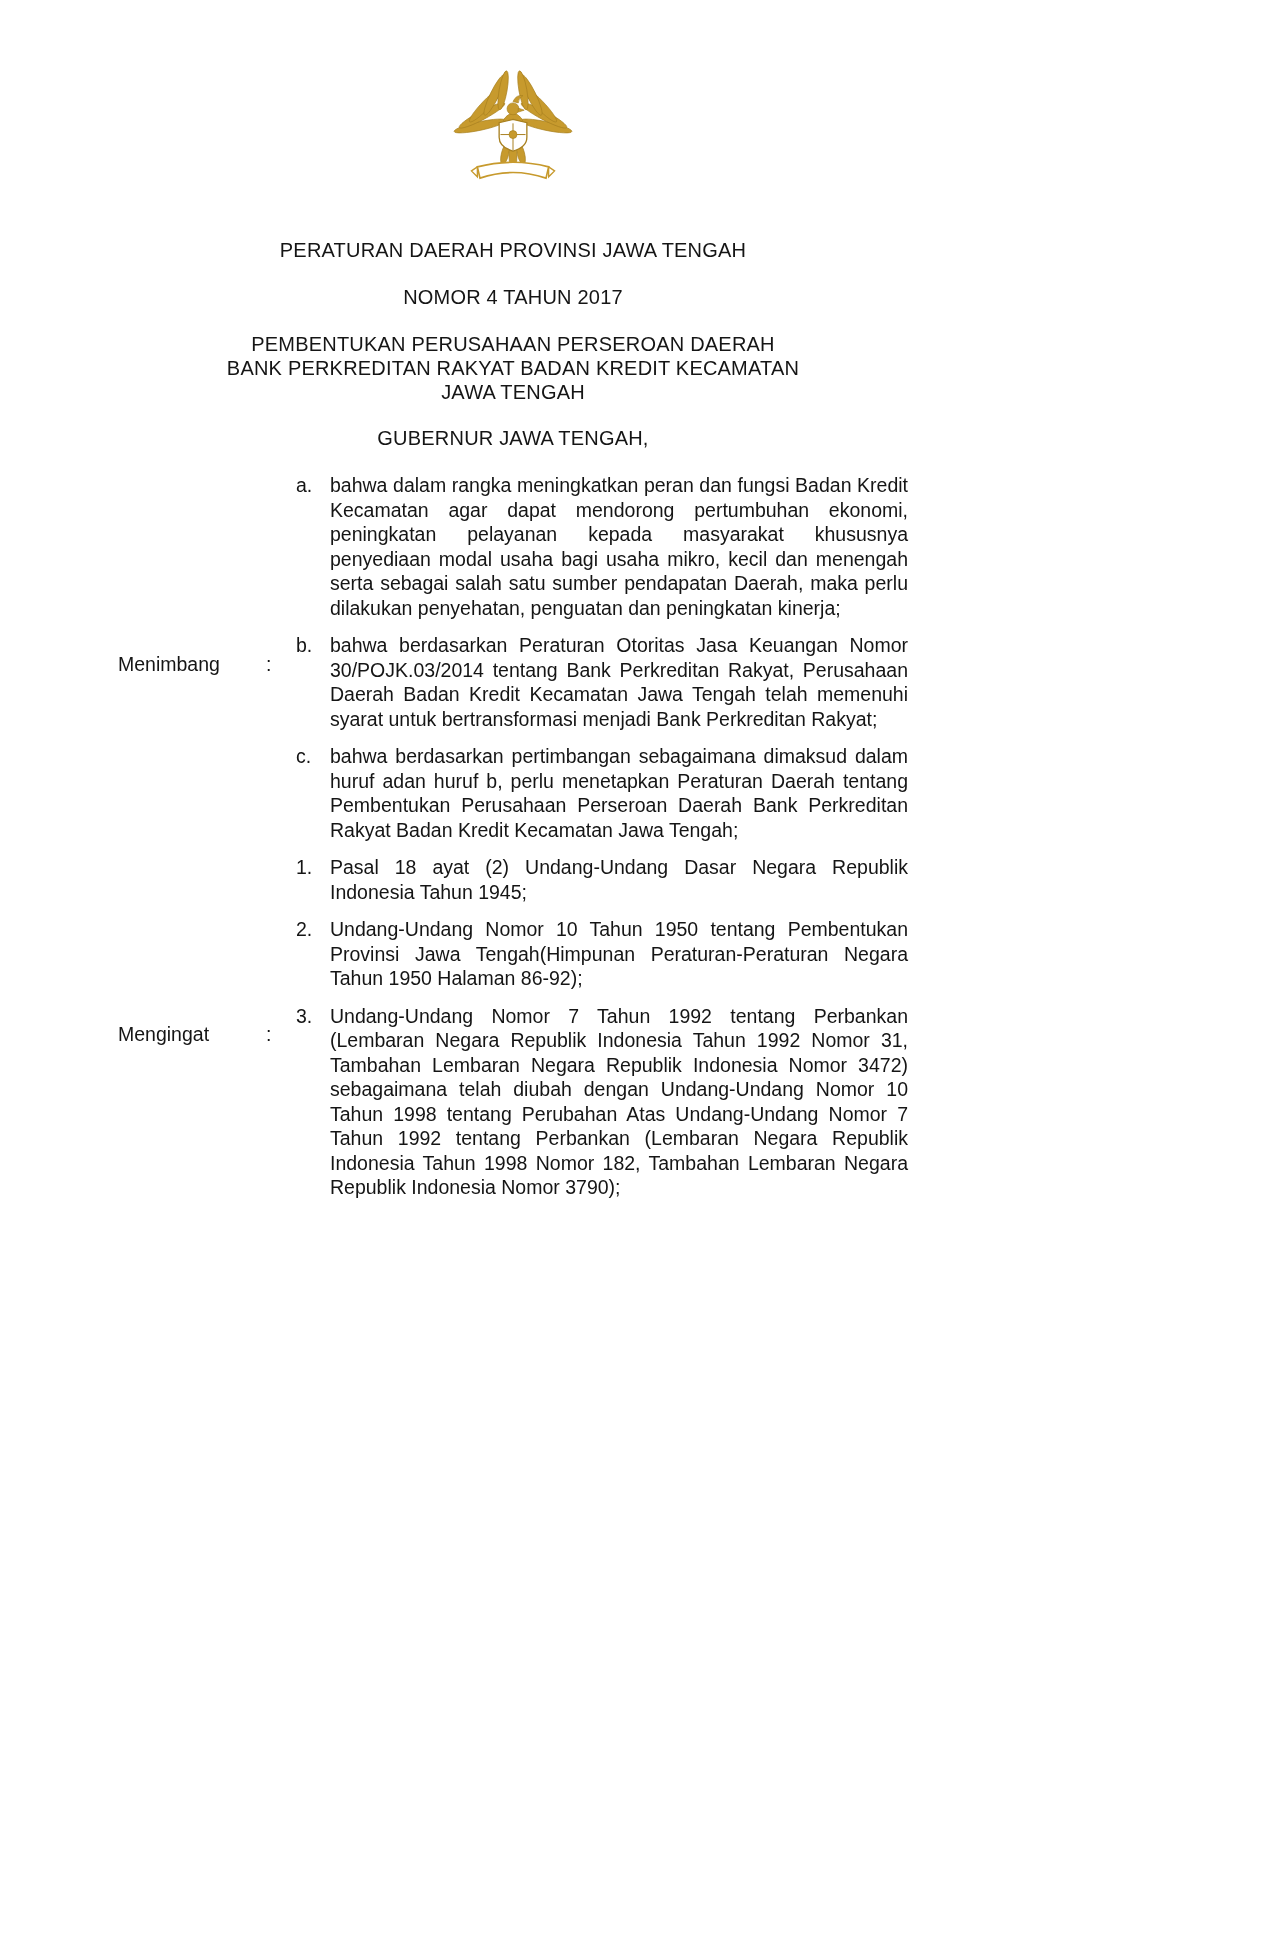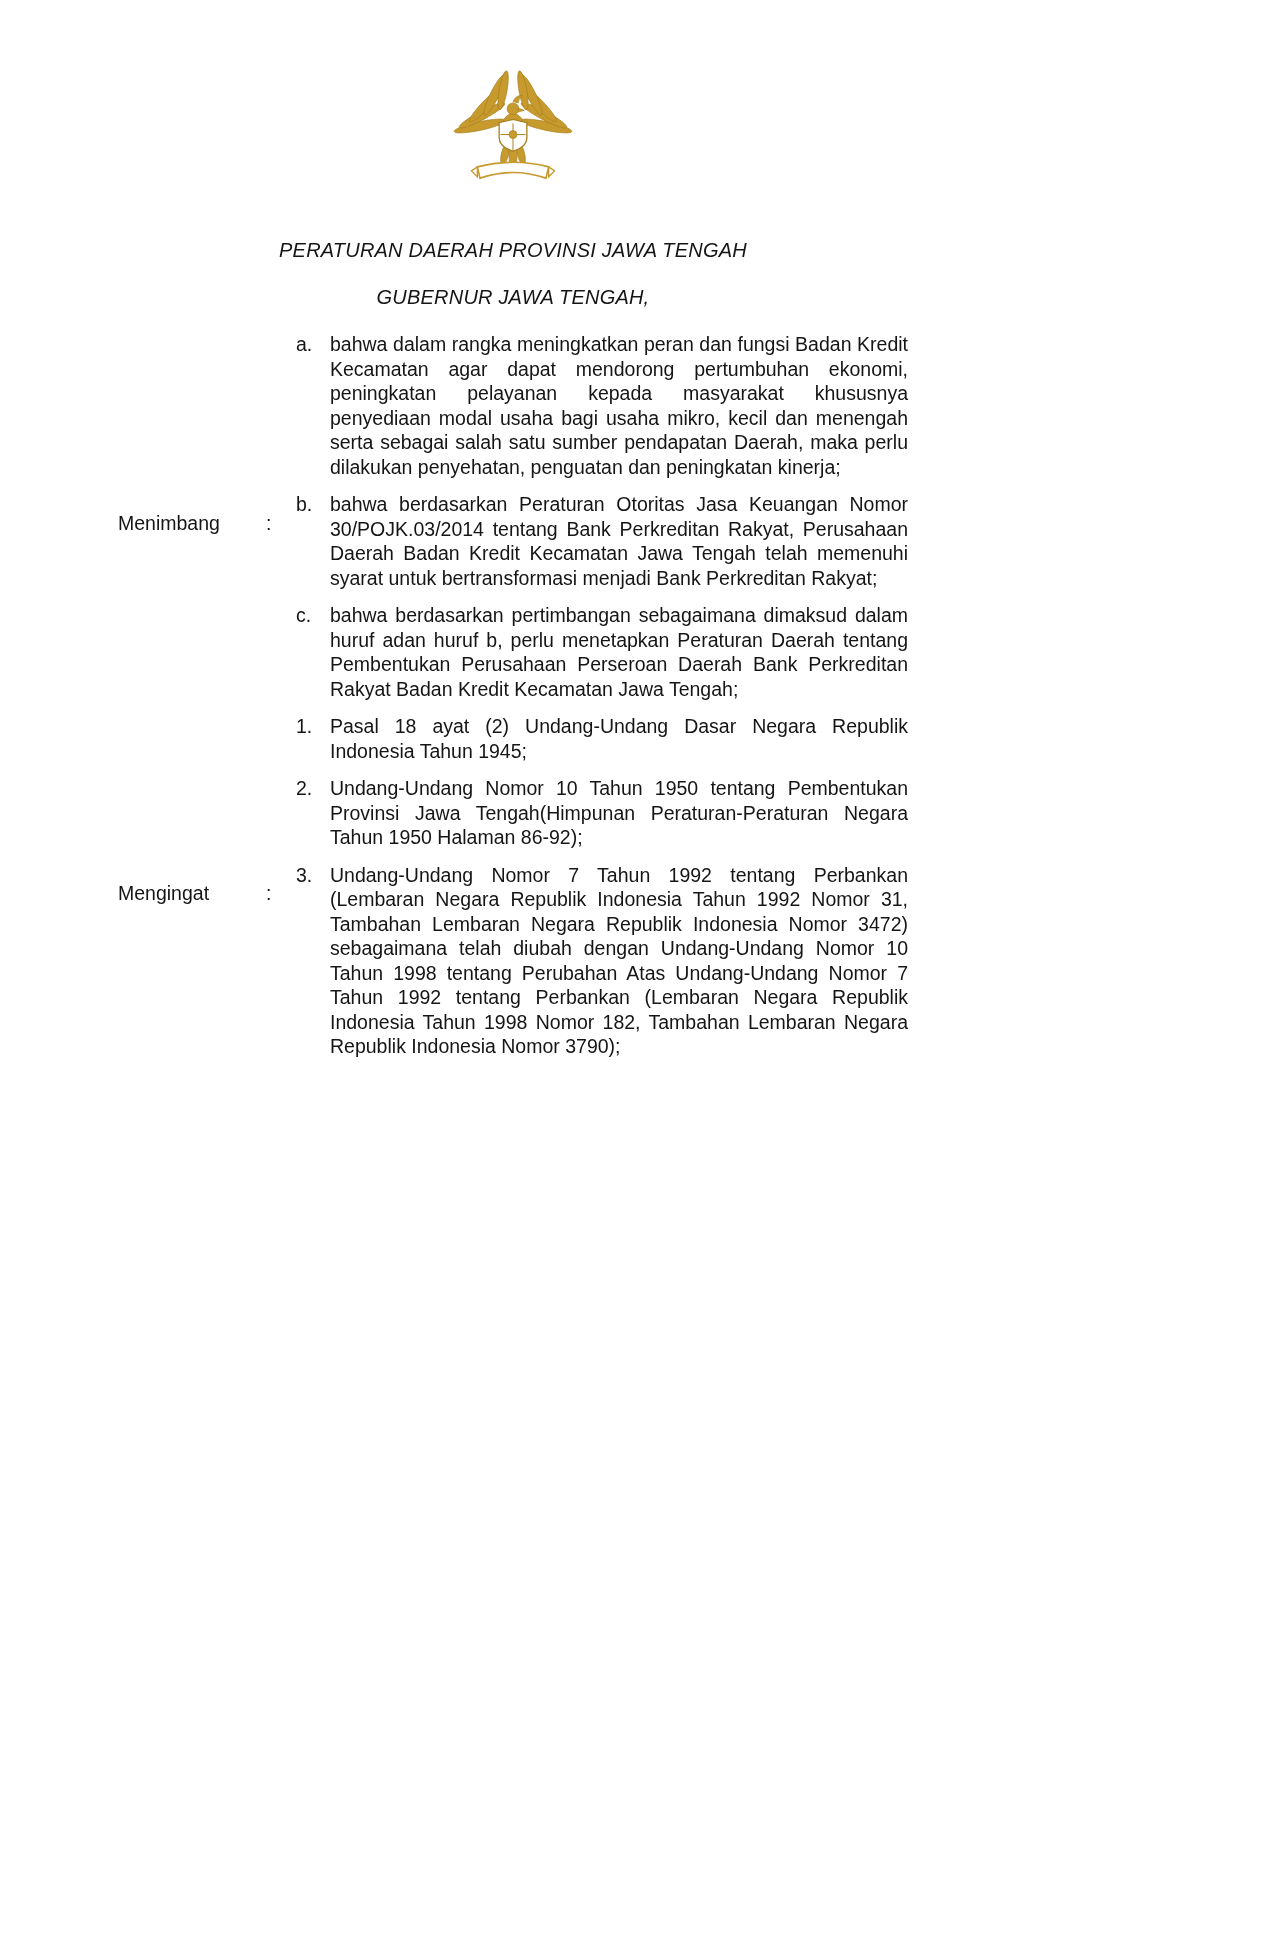--- a/index.html
+++ b/index.html
@@ -29,21 +29,20 @@
   .emblem-wrap {
     text-align: center;
     margin-bottom: 38px;
   }
   .h-line {
     text-align: center;
     font-size: 20px;
     line-height: 25px;
     margin: 16px 0 22px 0;
     letter-spacing: 0.2px;
-    font-style: italic;
   }
   .subject {
     text-align: center;
     font-size: 20px;
     line-height: 24px;
     margin: 0 0 22px 0;
     letter-spacing: 0.2px;
   }
   .subject-line { display: block; }
   .clause {
@@ -121,21 +120,27 @@
 
         <g>
           <path d="M46,160 Q100,146 154,160 L150,177 Q100,160 50,177 Z" fill="#ffffff" stroke="#C79A2D" stroke-width="2.5"></path>
           <path d="M46,160 l-9,6 9,9 z" fill="#ffffff" stroke="#C79A2D" stroke-width="2"></path>
           <path d="M154,160 l9,6 -9,9 z" fill="#ffffff" stroke="#C79A2D" stroke-width="2"></path>
         </g>
       </svg>
     </div>
 
     <div class="h-line">PERATURAN DAERAH PROVINSI JAWA TENGAH</div>
+    <div class="h-line">NOMOR 4 TAHUN 2017</div>
 
+    <div class="subject">
+      <span class="subject-line">PEMBENTUKAN PERUSAHAAN PERSEROAN DAERAH</span>
+      <span class="subject-line">BANK PERKREDITAN RAKYAT BADAN KREDIT KECAMATAN</span>
+      <span class="subject-line">JAWA TENGAH</span>
+    </div>
 
     <div class="h-line">GUBERNUR JAWA TENGAH,</div>
 
     <div class="clause">
       <div class="clause-label">Menimbang</div>
       <div class="clause-colon">:</div>
       <div class="clause-body">
         <div class="item">
           <div class="item-marker">a.</div>
           <div class="item-text">bahwa dalam rangka meningkatkan peran dan fungsi Badan Kredit Kecamatan agar dapat mendorong pertumbuhan ekonomi, peningkatan pelayanan kepada masyarakat khususnya penyediaan modal usaha bagi usaha mikro, kecil dan menengah serta sebagai salah satu sumber pendapatan Daerah, maka perlu dilakukan penyehatan, penguatan dan peningkatan kinerja;</div>

